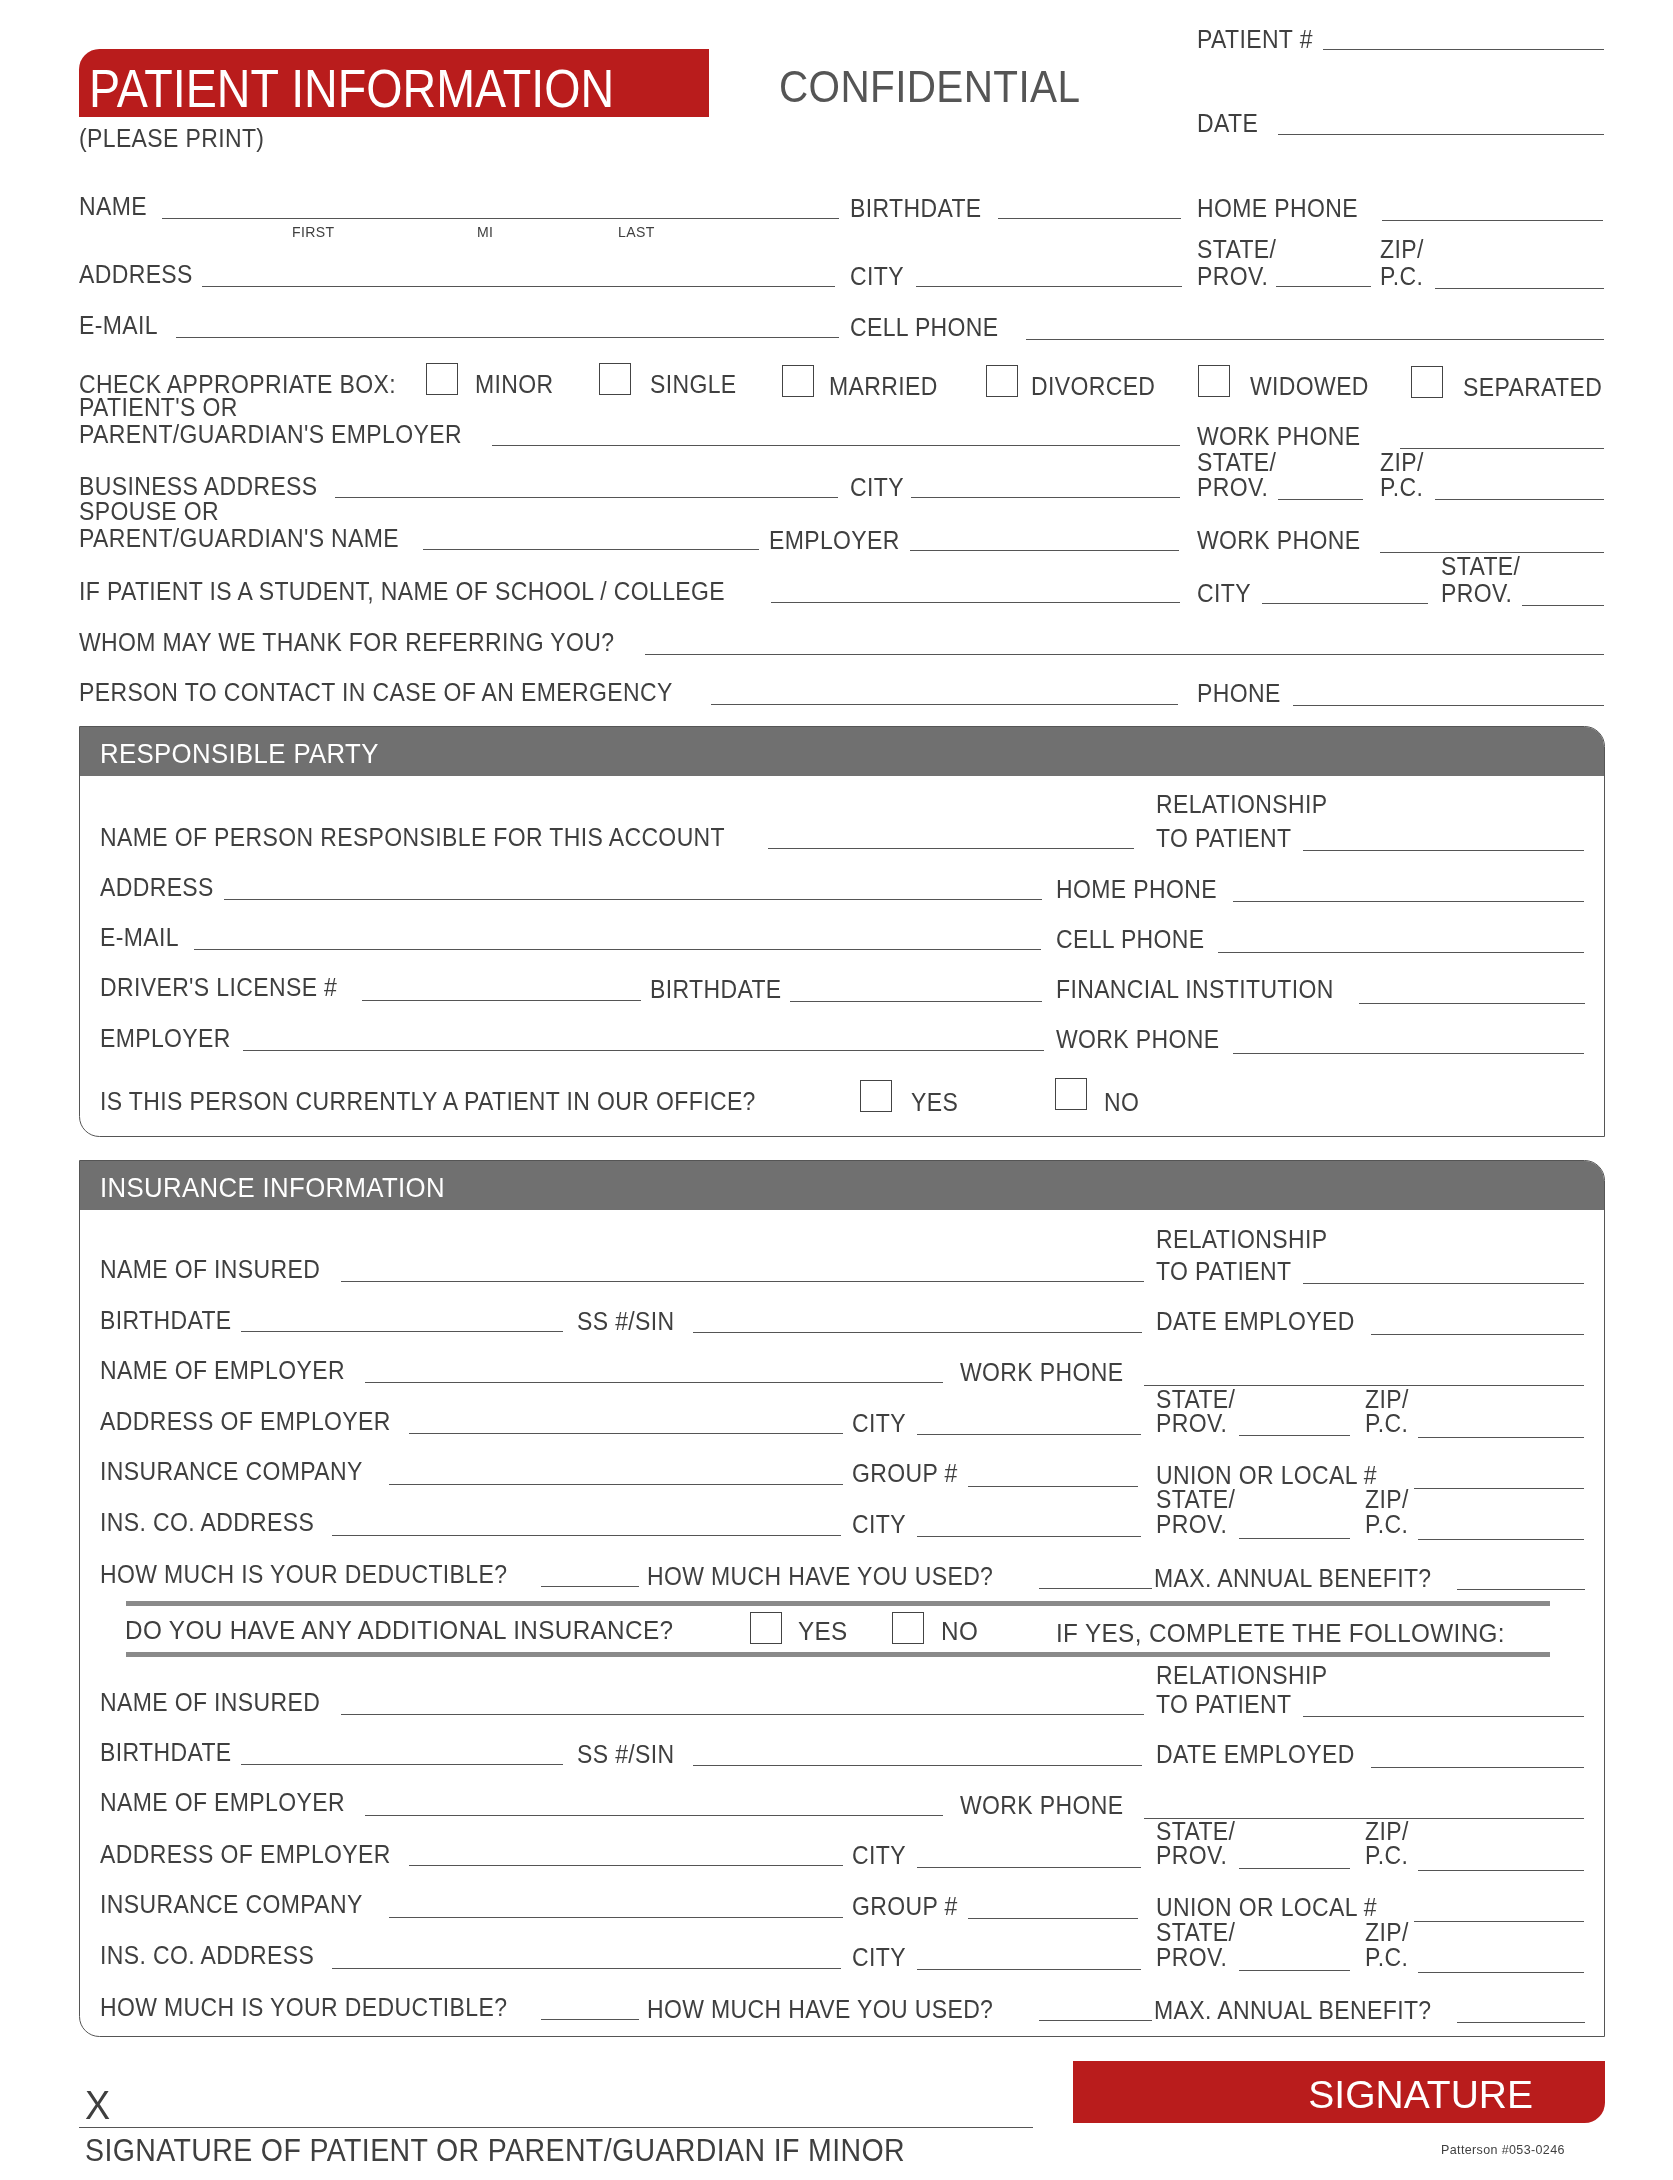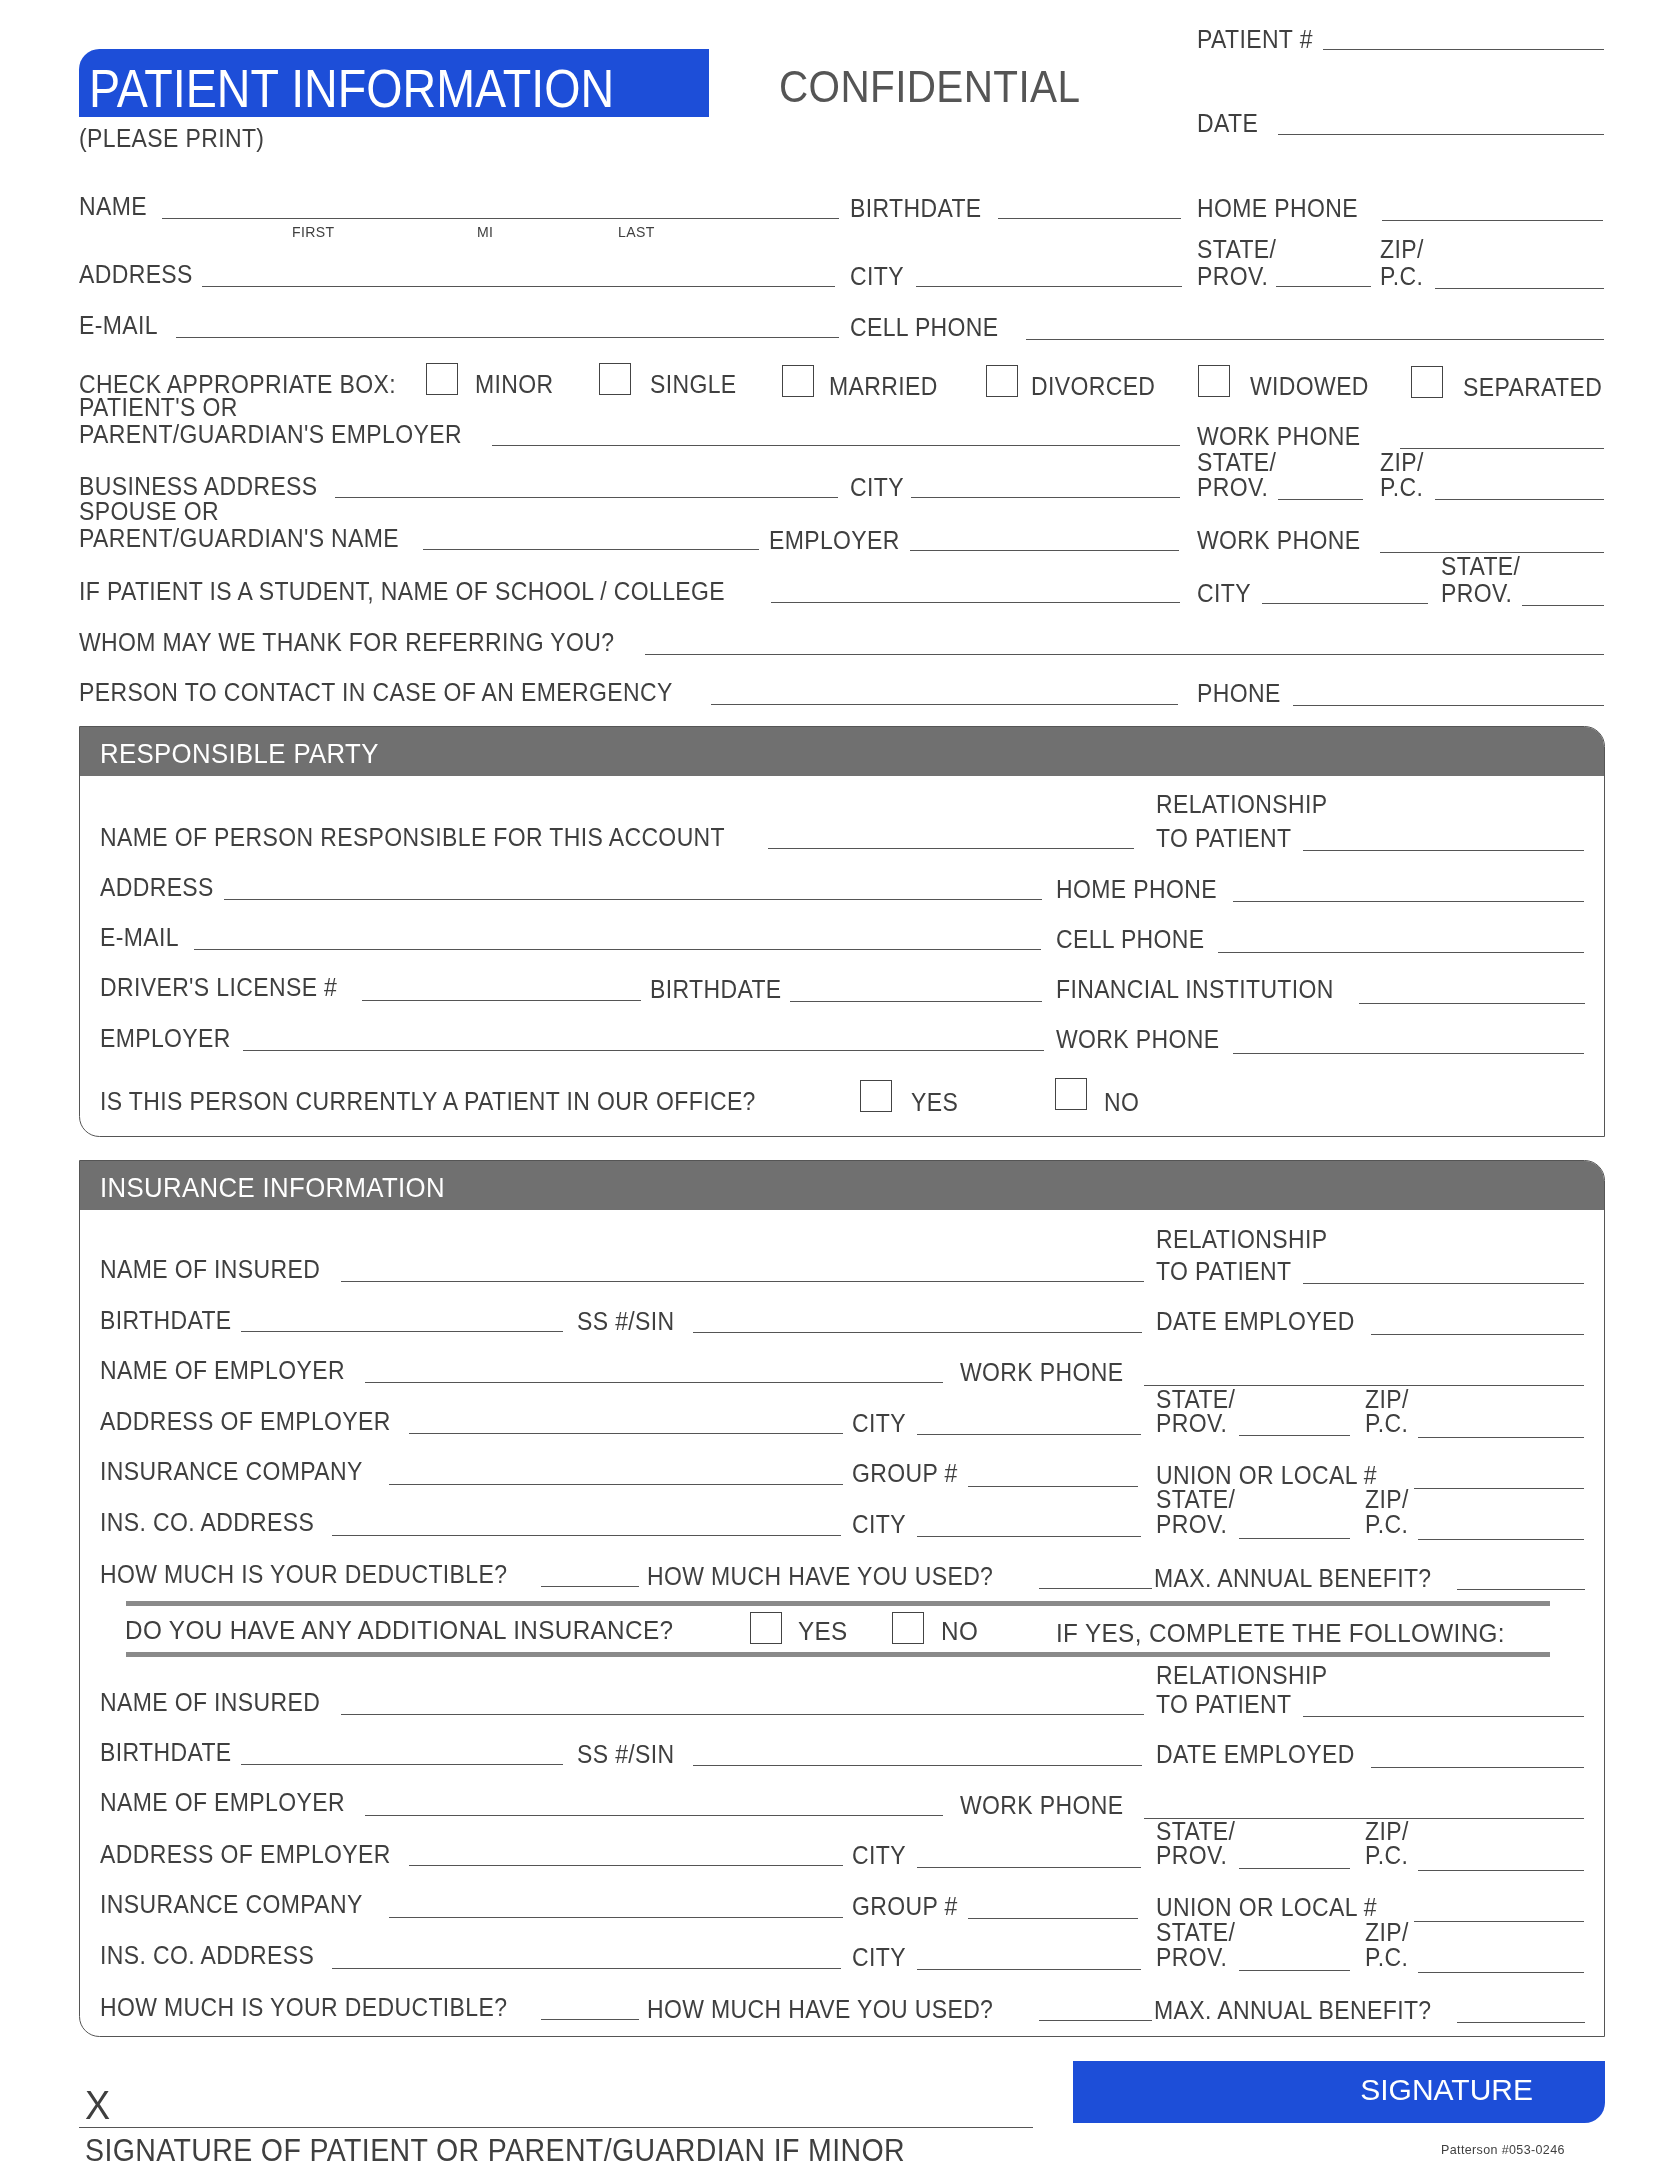--- a/index.html
+++ b/index.html
@@ -3,21 +3,21 @@
 <meta charset="utf-8">
 <style>
   html,body{margin:0;padding:0;background:#fff;}
   body{width:1674px;height:2181px;position:relative;overflow:hidden;
        font-family:"Liberation Sans Narrow","Liberation Sans",sans-serif;color:#444;}
   .abs{position:absolute;}
   .lbl{position:absolute;font-size:25px;letter-spacing:0.4px;color:#3f3f3f;white-space:nowrap;line-height:1;transform:scaleX(0.92);transform-origin:left center;}
   .small{font-size:15.3px;}
   .line{position:absolute;height:0;border-bottom:1.7px solid #555;}
   .box{position:absolute;width:32px;height:32px;border:1.7px solid #444;box-sizing:border-box;background:#fff;}
-  .bar{position:absolute;background:#1d4ed8;color:#fff;}
+  .bar{position:absolute;background:#b91c1c;color:#fff;}
   .panel{position:absolute;border:1.7px solid #555;border-radius:0 20.4px 0 20.4px;box-sizing:border-box;}
   .panel-hdr{position:absolute;left:0;top:0;right:0;height:49px;background:#707070;border-radius:0 19px 0 0;}
   .panel-hdr span{position:absolute;left:20.4px;top:11px;font-size:28px;color:#fff;letter-spacing:0.4px;transform:scaleX(0.92);transform-origin:left center;white-space:nowrap;}
   .divider{position:absolute;height:5.1px;background:#8a8a8a;}
 </style>
 </head>
 <body>
 
 <div class="bar abs" style="left:79px;top:49px;width:630px;height:68px;border-radius:20.4px 0 0 0;">
   <span class="abs" style="left:10.2px;top:8.5px;font-size:53px;color:#fff;white-space:nowrap;transform:scaleX(0.88);transform-origin:left center;">PATIENT INFORMATION</span>
@@ -273,16 +273,16 @@
 <span class="lbl" style="left:647px;top:1997px;">HOW MUCH HAVE YOU USED?</span>
 <div class="line" style="left:1039px;top:2020px;width:113px;"></div>
 <span class="lbl" style="left:1154px;top:1998px;">MAX. ANNUAL BENEFIT?</span>
 <div class="line" style="left:1457px;top:2022px;width:128px;"></div>
 </div>
 
 <span class="lbl" style="left:85px;top:2085px;font-size:41px;">X</span>
 <div class="line" style="left:79px;top:2127px;width:954px;"></div>
 <span class="lbl" style="left:85px;top:2135px;font-size:31px;">SIGNATURE OF PATIENT OR PARENT/GUARDIAN IF MINOR</span>
 <div class="bar abs" style="left:1073px;top:2061px;width:532px;height:62px;border-radius:0 0 20.4px 0;">
-  <span class="abs" style="right:72px;top:12px;font-size:30px;color:#fff;white-space:nowrap;">SIGNATURE</span>
+  <span class="abs" style="right:72px;top:12px;font-size:39px;color:#fff;white-space:nowrap;">SIGNATURE</span>
 </div>
 <span class="lbl" style="left:1441px;top:2143px;font-size:13.6px;">Patterson #053-0246</span>
 
 
 </body></html>

